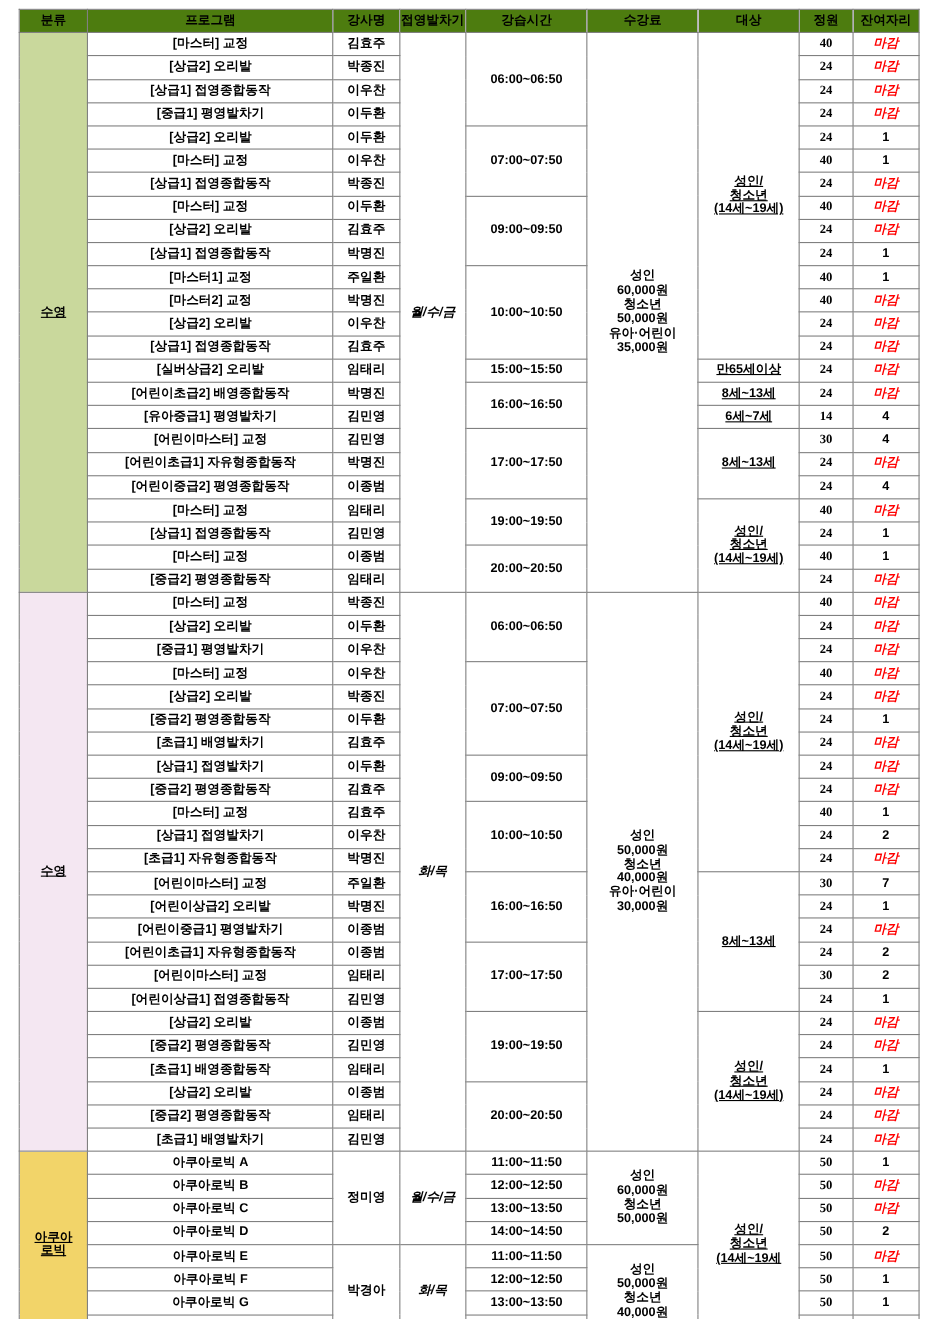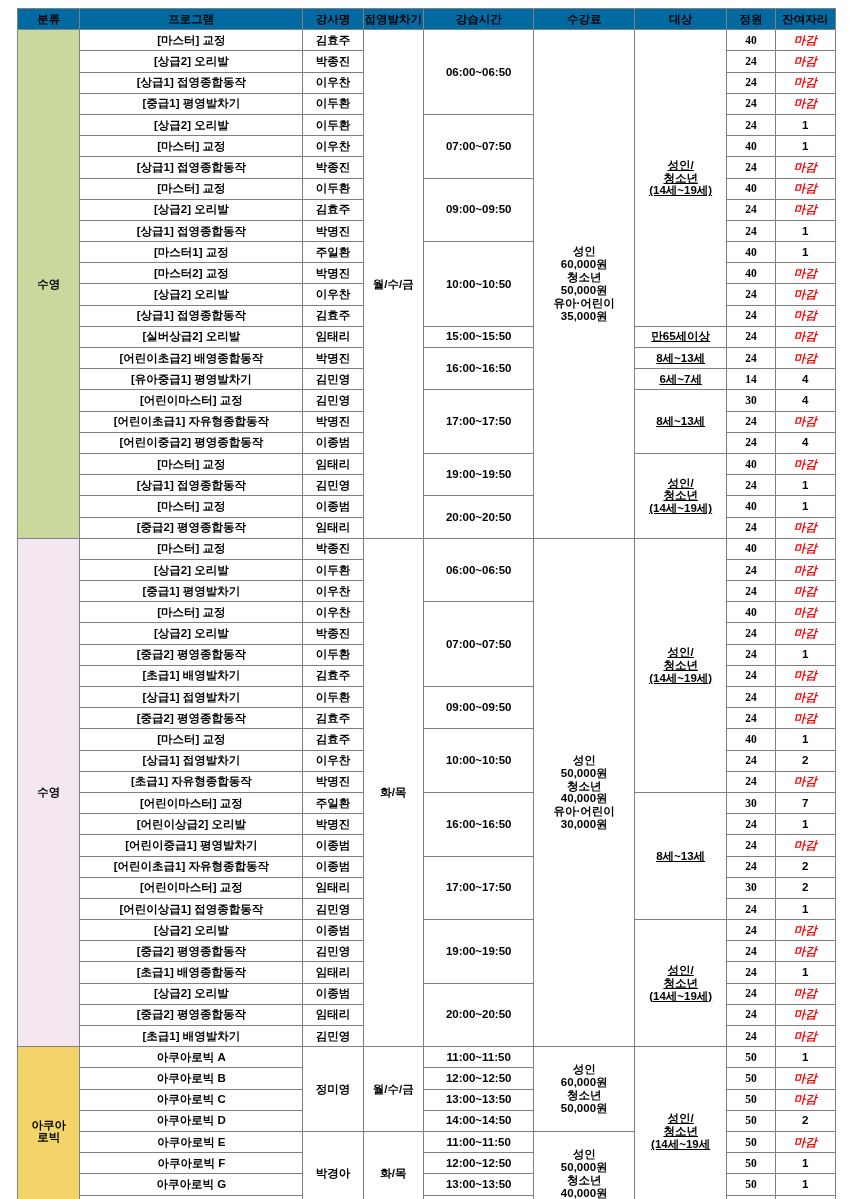--- a/index.html
+++ b/index.html
@@ -29,45 +29,46 @@
     line-height: 1.12;
     padding: 0;
     height: 20.2px;
     text-align: center;
     vertical-align: middle;
     font-weight: bold;
     white-space: nowrap;
     overflow: hidden;
   }
   thead th {
-    background: #0369a1;
+    background: #4d7c0f;
     height: 21px;
     font-size: 12.5px;
   }
   td.prog {
     text-align: left;
     padding-left: 4px;
     font-weight: bold;
     font-size: 11.5px;
     border-radius: 10px;
   }
   td.cat {
     font-size: 12.5px;
     line-height: 1.25;
+    text-decoration: underline;
   }
   td.cat-swim1 { background: #c9d89c; }
   td.cat-swim2 { background: #f4e7f2; }
   td.cat-aqua  { background: #f2d469; }
   td.fee { font-size: 11.5px; line-height: 1.16; }
   td.target { font-size: 11.5px; line-height: 1.16; text-decoration: underline; }
   td.closed { color: #ff0000; font-style: italic; }
   td.seats { font-size: 12px; }
   td.cap { font-size: 12px; font-family: Liberation Serif, serif; }
   td.time { font-size: 12px; }
-  td.day { font-size: 12px; }
+  td.day { font-size: 12px; font-style: italic; }
   td.teacher { font-size: 12px; }
   .col-cat     { width: 62px; }
   .col-prog    { width: 222px; }
   .col-teacher { width: 60px; }
   .col-day     { width: 60px; }
   .col-time    { width: 110px; }
   .col-fee     { width: 100px; }
   .col-target  { width: 92px; }
   .col-cap     { width: 48px; }
   .col-seats   { width: 60px; }

